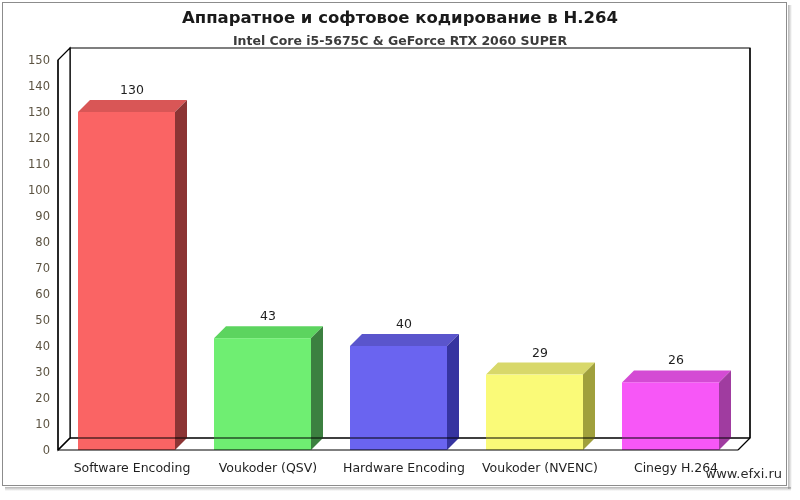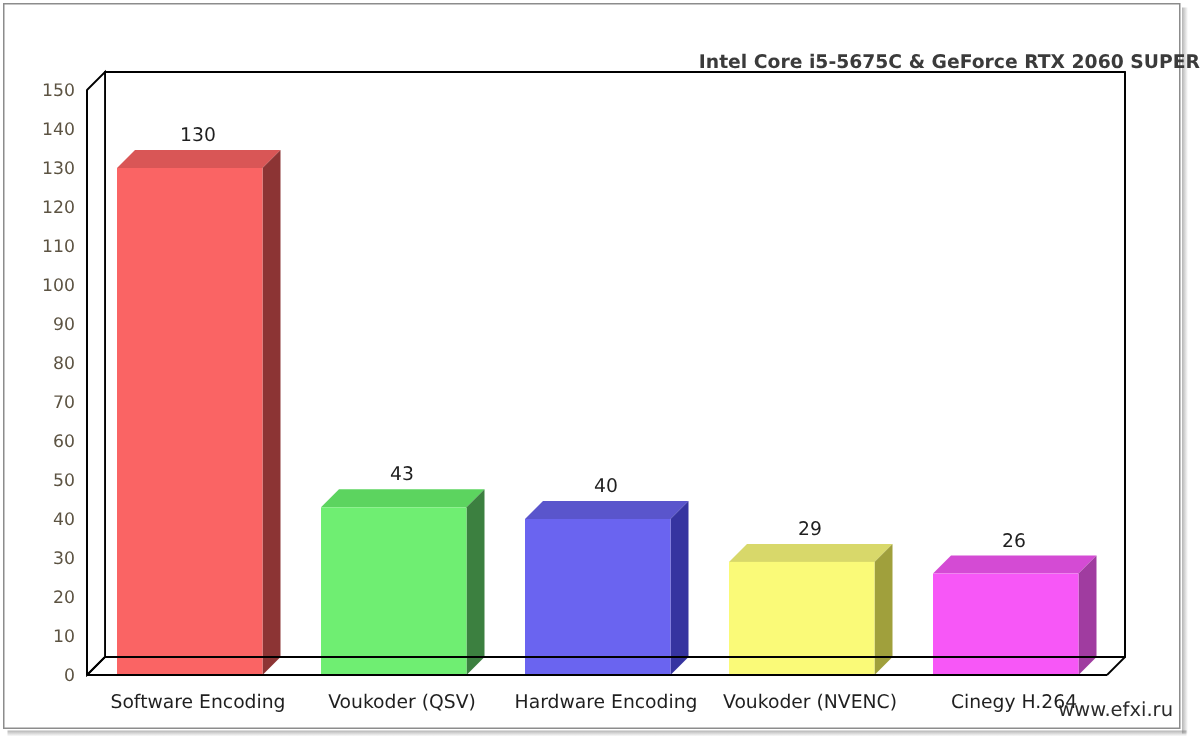--- a/index.html
+++ b/index.html
@@ -55,21 +55,21 @@
     font-size: 16.5px;
     font-weight: bold;
     color: #1a1a1a;
     letter-spacing: 0px;
   }
   #subtitle {
     position: absolute;
     left: 0;
     top: 33px;
     width: 800px;
-    text-align: right;
+    text-align: center;
     font-size: 12.5px;
     font-weight: bold;
     color: #3b3b3b;
   }
 
   
   #plot {
     position: absolute;
     left: 0;
     top: 0;
@@ -103,20 +103,21 @@
   }
 </style>
 </head>
 <body>
 
 <div id="page">
   <div id="frame"></div>
   <div id="shadow-right"></div>
   <div id="shadow-bottom"></div>
 
+  <div id="title">Аппаратное и софтовое кодирование в H.264</div>
   <div id="subtitle">Intel Core i5-5675C &amp; GeForce RTX 2060 SUPER</div>
 
   <div id="plot">
     <svg id="chart-svg" width="800" height="500" viewBox="0 0 800 500">
         <polygon points="70,48 750,48 750,438 70,438" fill="#ffffff" stroke="#000000" stroke-width="1.2"></polygon>
         <polygon points="58,60 70,48 70,438 58,450" fill="#ffffff" stroke="#000000" stroke-width="1.2"></polygon>
         <polygon points="58,450 70,438 750,438 750,438" fill="none" stroke="none"></polygon>
         <text x="50" y="454" text-anchor="end" class="ylabel">0</text>
         <text x="50" y="428" text-anchor="end" class="ylabel">10</text>
         <text x="50" y="402" text-anchor="end" class="ylabel">20</text>

